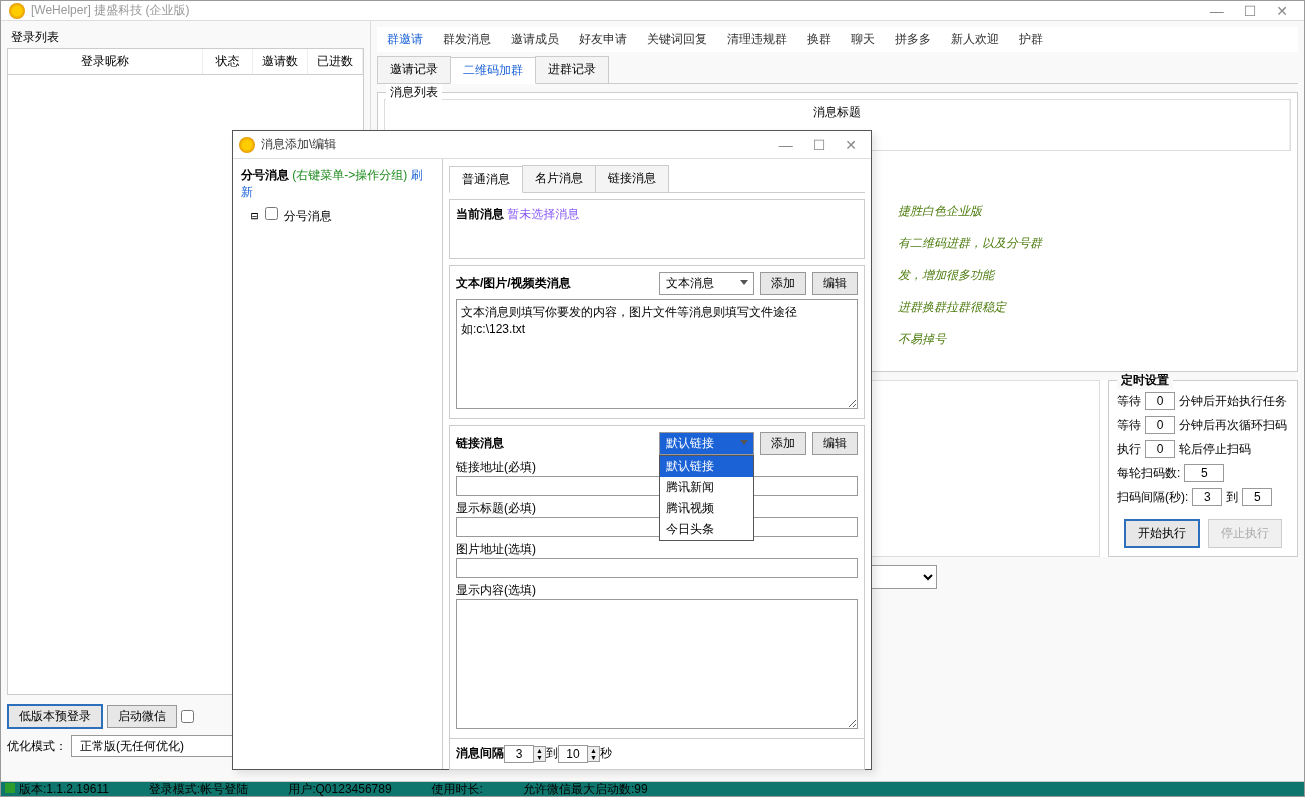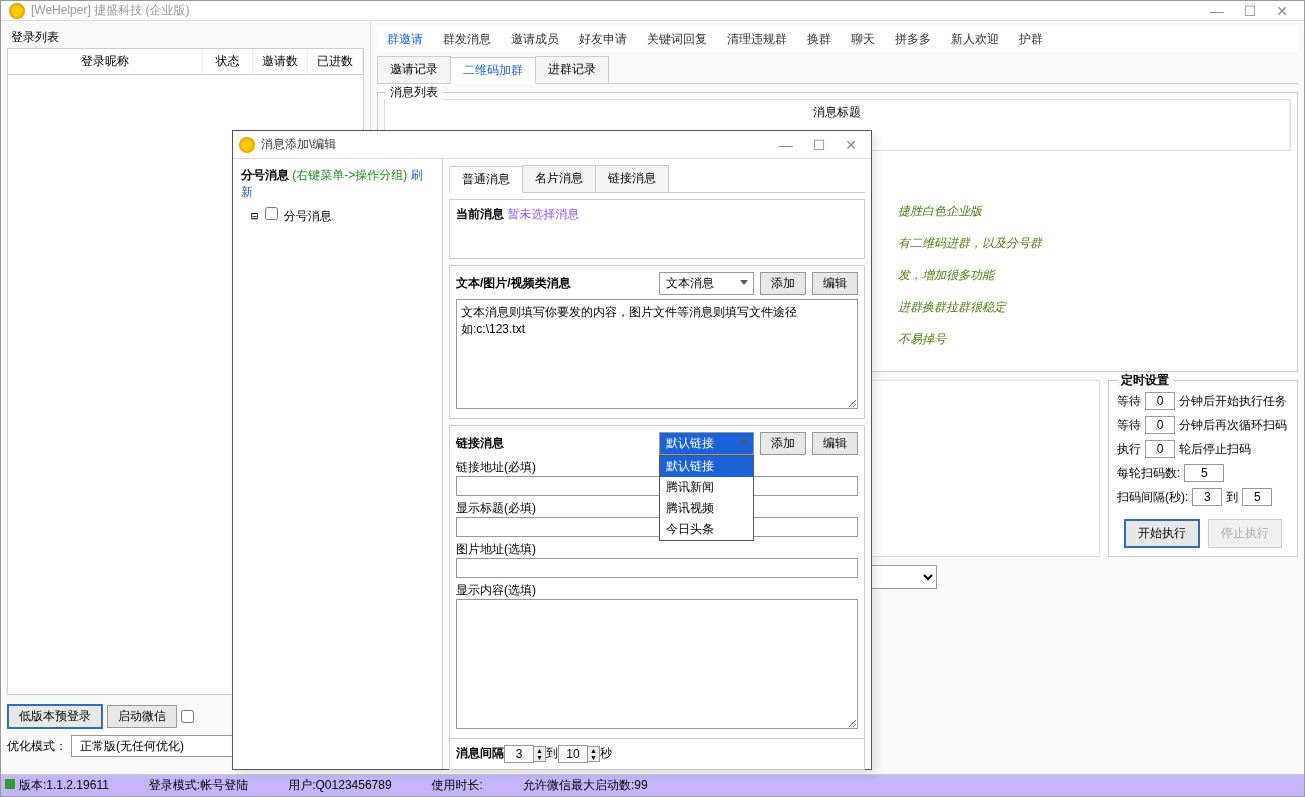--- a/index.html
+++ b/index.html
@@ -36,21 +36,21 @@
 .op-status-row { display: flex; margin-top: 8px; gap: 8px; background:#fff;}
 .op-status-left { flex: 1; border: 1px solid #ddd; padding: 8px 12px; text-align:center;}
 .timer-box { width: 190px; border: 1px solid #ccc; padding: 8px; position: relative; }
 .timer-box-label { position: absolute; top: -9px; left: 8px; background: #f9f9f9; padding: 0 4px; font-weight: bold; }
 .timer-row { padding: 3px 0; display: flex; align-items: center; gap: 4px; }
 input.num { width: 30px; border: 1px solid #999; text-align: center; padding: 1px; }
 .timer-buttons { display: flex; gap: 8px; margin-top: 10px; justify-content: center; }
 .timer-buttons button.start { border: 2px solid #2c6fbb; background: #e7e7e7; padding: 4px 12px; cursor: pointer; }
 .timer-buttons button.stop { border: 1px solid #ccc; background: #f0f0f0; padding: 4px 12px; color: #aaa; }
 .big-combo { width: 560px; border: 1px solid #999; padding: 3px; margin-top: 8px; background: #fff;}
-.statusbar { position: absolute; bottom: 0; left: 0; right: 0; height: 22px; background: #c4b5fd; border-top: 1px solid #ccc; display: flex; align-items: center; padding: 0 4px; gap: 40px; }
+.statusbar { position: absolute; bottom: 0; left: 0; right: 0; height: 15px; background: #0f766e; border-top: 1px solid #ccc; display: flex; align-items: center; padding: 0 4px; gap: 40px; }
 .statusbar .sb-item { white-space: nowrap; }
 .green-block { width: 10px; height: 10px; background: #2c9c2c; display: inline-block; margin-right: 4px; }
 
 
 .modal { position: absolute; left: 232px; top: 130px; width: 640px; height: 640px; background: #fff; border: 1px solid #555; box-shadow: 4px 4px 8px rgba(0,0,0,0.1); }
 .modal-titlebar { height: 28px; background: #fff; display: flex; align-items: center; padding: 0 6px; border-bottom: 1px solid #ddd; }
 .modal-titlebar .app-icon { width: 16px; height: 16px; border-radius: 50%; background: radial-gradient(circle, #ffcc00 40%, #cc6600 100%); margin-right: 6px; }
 .modal-titlebar-text { color: #333; }
 .modal-body { display: flex; height: calc(100% - 28px); }
 .modal-left { width: 210px; border-right: 1px solid #ccc; padding: 6px; }

